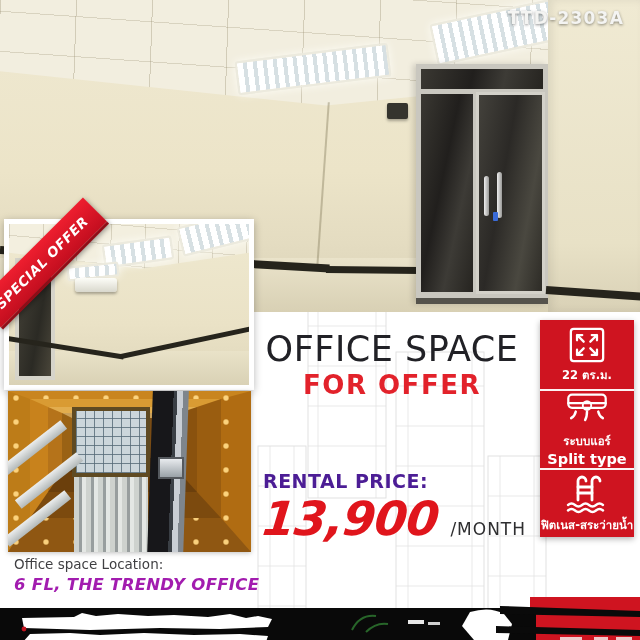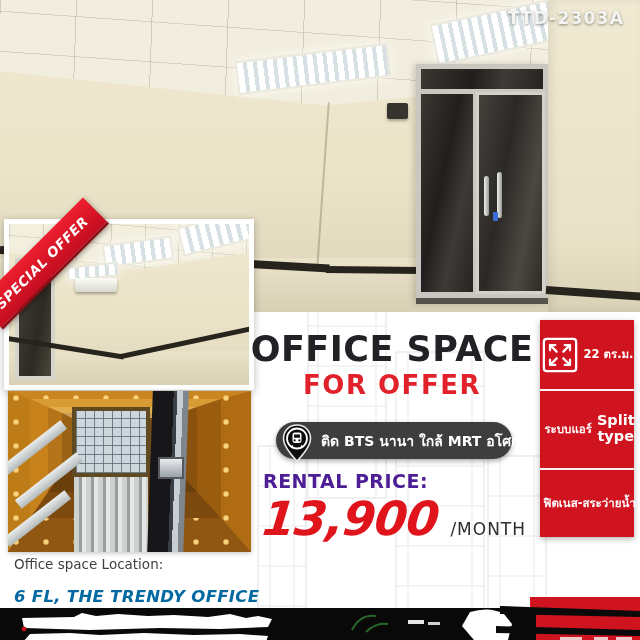--- a/index.html
+++ b/index.html
@@ -96,49 +96,49 @@
     background:linear-gradient(90deg,#17171a 0 58%,#3a3f45 58% 68%,#c9ced4 68% 84%,#7e858c 84%);}
   .p3-cab{position:absolute;left:150px;top:66px;width:26px;height:22px;
     background:linear-gradient(#e8ebee,#9aa2a8);border:2px solid #55595e;box-sizing:border-box;}
   .p3-esc{position:absolute;width:78px;height:11px;background:linear-gradient(#eceeee,#b2b8b8);transform:rotate(-38deg);}
   .p3-esc-1{left:-14px;top:52px;}
   .p3-esc-2{left:2px;top:84px;}
   .p3-esc-3{left:-10px;top:122px;}
 
   
   .headline-wrap{position:absolute;left:250px;top:331px;width:284px;text-align:center;z-index:4;}
-  .headline{font-size:35px;font-weight:700;color:#212126;line-height:1.04;letter-spacing:.5px;}
+  .headline{font-size:35px;font-weight:400;color:#212126;line-height:1.04;letter-spacing:.5px;}
   .subheadline{font-size:26px;font-weight:800;color:#e2222b;letter-spacing:1.5px;margin-top:3px;}
   .transit-badge{position:absolute;left:276px;top:422px;width:236px;height:37px;background:#3f3e3e;
     border-radius:19px;display:flex;align-items:center;gap:7px;padding:0 10px 0 4px;box-sizing:border-box;
     z-index:4;box-shadow:0 2px 5px rgba(0,0,0,.35);}
   .transit-badge .label{color:#fff;font-size:14px;font-weight:700;white-space:nowrap;}
   .pin-icon{flex:0 0 auto;margin-top:6px;}
   .price-wrap{position:absolute;left:263px;top:470px;width:276px;z-index:4;}
   .price-label{font-size:19px;font-weight:800;color:#4c1d95;letter-spacing:.5px;}
   .price-row{display:flex;align-items:baseline;gap:12px;margin-top:2px;}
   .price-value{font-size:47px;font-weight:800;font-style:italic;color:#e0151c;letter-spacing:-1px;
     transform:skewX(-6deg);line-height:1.05;}
   .price-unit{font-size:17px;color:#2e2e30;font-weight:500;letter-spacing:1px;}
 
   
   .sidebar{position:absolute;left:540px;top:320px;width:94px;z-index:4;background:#cf1420;
     box-shadow:0 2px 6px rgba(0,0,0,.3);}
-  .feature-cell{display:flex;flex-direction:row;align-items:center;justify-content:center;gap:5px;
+  .feature-cell{display:flex;flex-direction:column;align-items:center;justify-content:center;gap:5px;
     color:#fff;text-align:center;}
   .feature-cell + .feature-cell{border-top:2px solid rgba(255,255,255,.95);}
   .fc-1{height:69px;} .fc-2{height:74px;} .fc-3{height:67px;} .fc-4{height:77px;}
   .feature-label{font-size:11.5px;font-weight:600;white-space:nowrap;line-height:1.2;}
   .feature-sublabel{font-size:14.5px;font-weight:700;line-height:1.1;margin-top:-2px;}
   .sidebar-extension{position:absolute;left:530px;top:597px;width:110px;height:43px;background:#cf1420;z-index:4;}
 
   
   .location{position:absolute;left:14px;top:556px;z-index:4;}
   .location-caption{font-size:13.5px;color:#3f3f42;}
-  .location-value{font-size:16.5px;font-weight:800;font-style:italic;color:#0369a1;margin-top:15px;letter-spacing:.3px;}
+  .location-value{font-size:16.5px;font-weight:800;font-style:italic;color:#a21caf;margin-top:3px;letter-spacing:.3px;}
   .redaction-bar{position:absolute;left:0;top:608px;width:536px;height:32px;background:#090909;z-index:5;}
   .redaction-marks{position:absolute;left:0;top:596px;width:640px;height:44px;z-index:6;pointer-events:none;}
 </style>
 </head>
 <body>
 
 <div class="poster">
 
   <svg class="sketch" viewBox="0 0 300 344" fill="#ffffff" stroke="#8e8e8e" stroke-width="1">
     <rect x="60" y="2" width="78" height="200"></rect>
@@ -204,32 +204,20 @@
     <div class="p3-esc p3-esc-1"></div>
     <div class="p3-esc p3-esc-2"></div>
     <div class="p3-esc p3-esc-3"></div>
   </div>
 
   <div class="headline-wrap">
     <div class="headline">OFFICE SPACE</div>
     <div class="subheadline">FOR OFFER</div>
   </div>
 
-  <div class="transit-badge">
-    <svg class="pin-icon" width="34" height="42" viewBox="0 0 34 42">
-      <path d="M17 2 C9 2 3.5 8 3.5 15.5 C3.5 25 17 38 17 38 C17 38 30.5 25 30.5 15.5 C30.5 8 25 2 17 2 Z" fill="#0d0d0d" stroke="#e9e9e9" stroke-width="1.6"></path>
-      <circle cx="17" cy="15.5" r="10" fill="none" stroke="#ffffff" stroke-width="1.8"></circle>
-      <rect x="12.5" y="9.5" width="9" height="10.5" rx="2.2" fill="#ffffff"></rect>
-      <rect x="14" y="11.5" width="6" height="3.2" fill="#0d0d0d"></rect>
-      <circle cx="14.6" cy="17.4" r="1.1" fill="#0d0d0d"></circle>
-      <circle cx="19.4" cy="17.4" r="1.1" fill="#0d0d0d"></circle>
-      <path d="M13 22.5 L11.5 24.5 M21 22.5 L22.5 24.5" stroke="#ffffff" stroke-width="1.4"></path>
-    </svg>
-    <span class="label">ติด BTS นานา ใกล้ MRT อโศก</span>
-  </div>
 
   <div class="price-wrap">
     <div class="price-label">RENTAL PRICE:</div>
     <div class="price-row">
       <span class="price-value">13,900</span>
       <span class="price-unit">/MONTH</span>
     </div>
   </div>
 
   <div class="sidebar">

